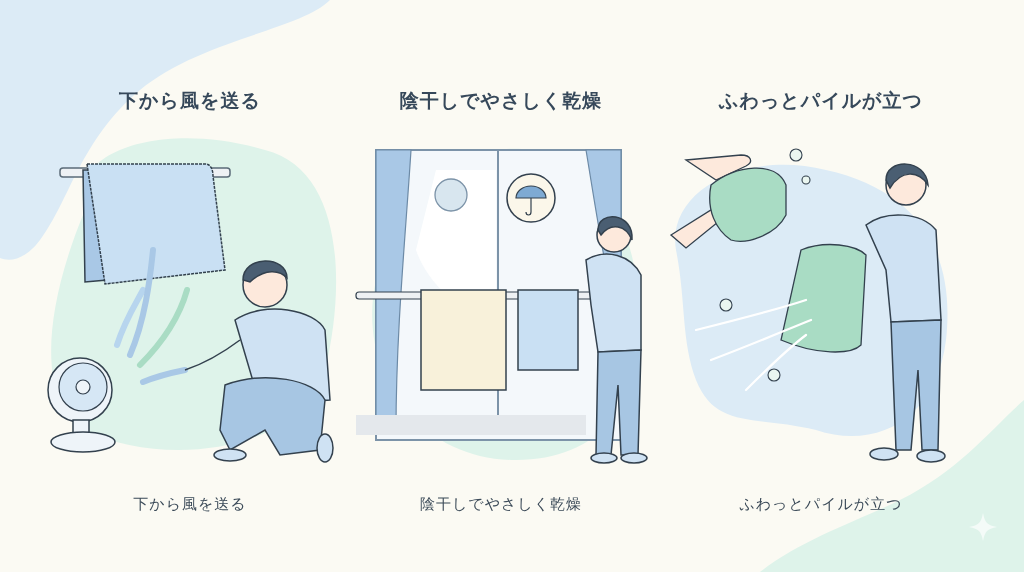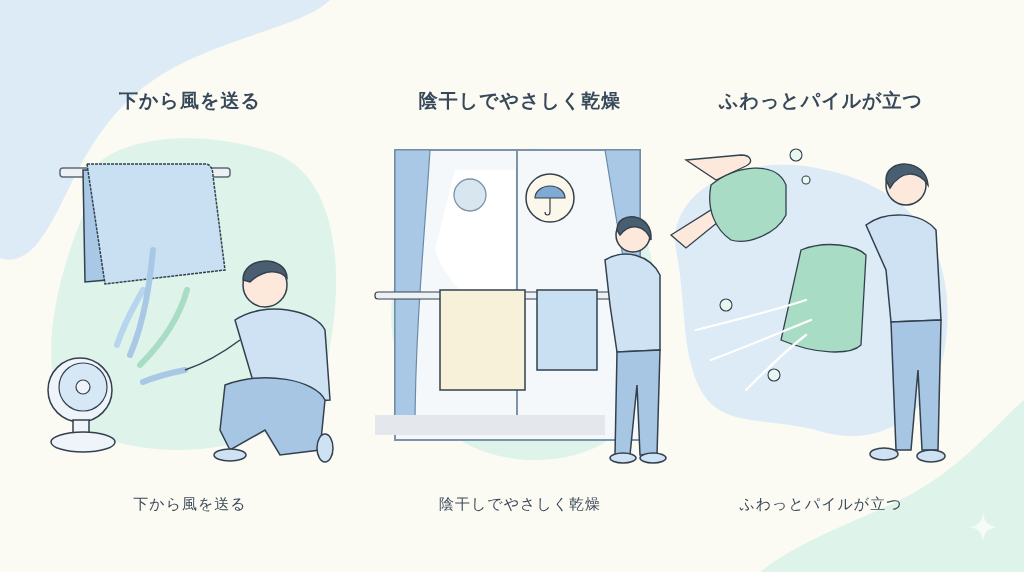--- a/index.html
+++ b/index.html
@@ -13,21 +13,21 @@
   .panel-title {
     position:absolute; top:88px; left:0; right:0; text-align:center;
     font-size:19px; font-weight:bold; color:#36485a; letter-spacing:1px;
   }
   .panel-caption {
     position:absolute; top:495px; left:0; right:0; text-align:center;
     font-size:15px; color:#3b4a58; letter-spacing:1px;
   }
   .illus { position:absolute; top:130px; left:0; width:330px; height:350px; }
   #p1 { left:25px; }
-  #p2 { left:355px; }
+  #p2 { left:336px; }
   #p3 { left:656px; }
 </style>
 </head>
 <body>
 
 <svg class="bg" width="1024" height="572" viewBox="0 0 1024 572">
   <path d="M0,0 L330,0 C300,30 200,40 140,90 C80,140 70,200 40,240 C25,260 10,262 0,258 Z" fill="#dcebf6"></path>
   <path d="M1024,400 L1024,572 L760,572 C800,540 860,520 900,500 C960,470 990,430 1024,400 Z" fill="#def3ea"></path>
   <path d="M983,513 C985,523 987,525 997,527 C987,529 985,531 983,541 C981,531 979,529 969,527 C979,525 981,523 983,513 Z" fill="#f4fbf8"></path>
 </svg>

